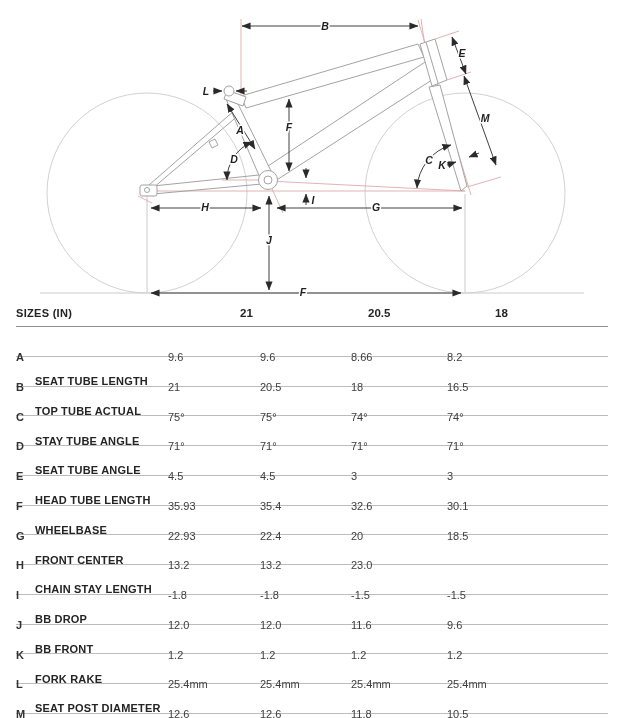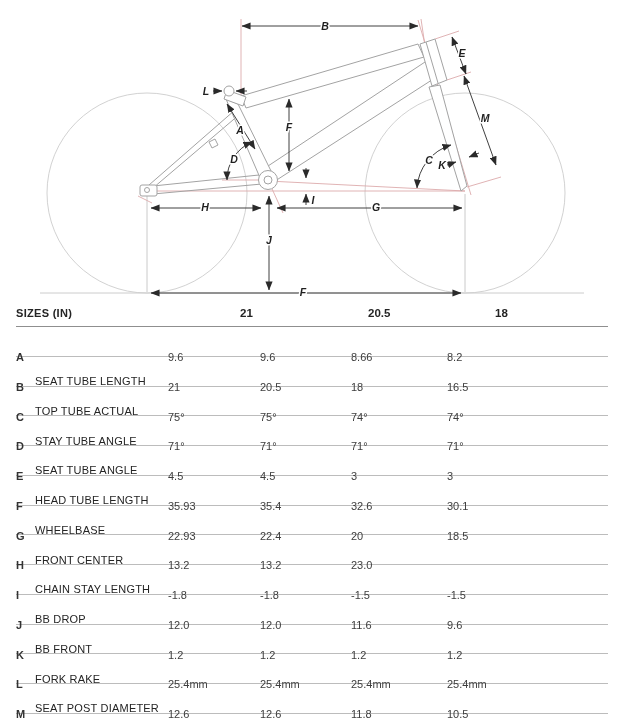--- a/index.html
+++ b/index.html
@@ -10,21 +10,21 @@
              font-family:"Liberation Sans",sans-serif;font-style:italic;font-weight:bold;
              font-size:10.5px;text-anchor:middle;}
   .geo-table{position:absolute;top:300px;left:16px;width:592px;}
   .thead{display:grid;grid-template-columns:19px 133px 92px 91px 96px 1fr;
          align-items:center;height:26px;border-bottom:1px solid #8f8f8f;gap:36px;}
   .tr{display:grid;grid-template-columns:19px 133px 92px 91px 96px 1fr;
       align-items:center;height:28.75px;border-bottom:1px solid #bcbcbc;}
   .title-cell{grid-column:1/3;font-weight:bold;font-size:11px;color:#242424;letter-spacing:.3px;}
   .size-cell{font-weight:bold;font-size:11.5px;color:#242424;}
   .letter-cell{font-weight:bold;font-size:11px;color:#333;}
-  .label-cell{font-weight:normal;font-size:11px;color:#242424;letter-spacing:.2px;margin-top:48px;}
+  .label-cell{font-weight:bold;font-size:11px;color:#242424;letter-spacing:.2px;margin-top:48px;}
   .val-cell{font-size:11px;color:#3d3d3d;}
 </style>
 </head>
 <body>
 
 <div class="page">
 
   <svg class="diagram-svg" width="624" height="300" viewBox="0 0 624 300">
     <defs>
       <marker id="arw" viewBox="0 0 10 8" refX="9.5" refY="4" markerWidth="9" markerHeight="7.5" orient="auto-start-reverse" markerUnits="userSpaceOnUse">

